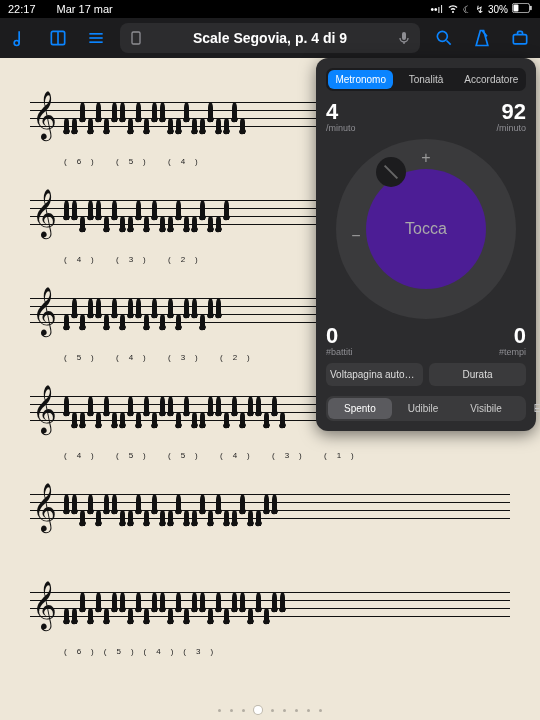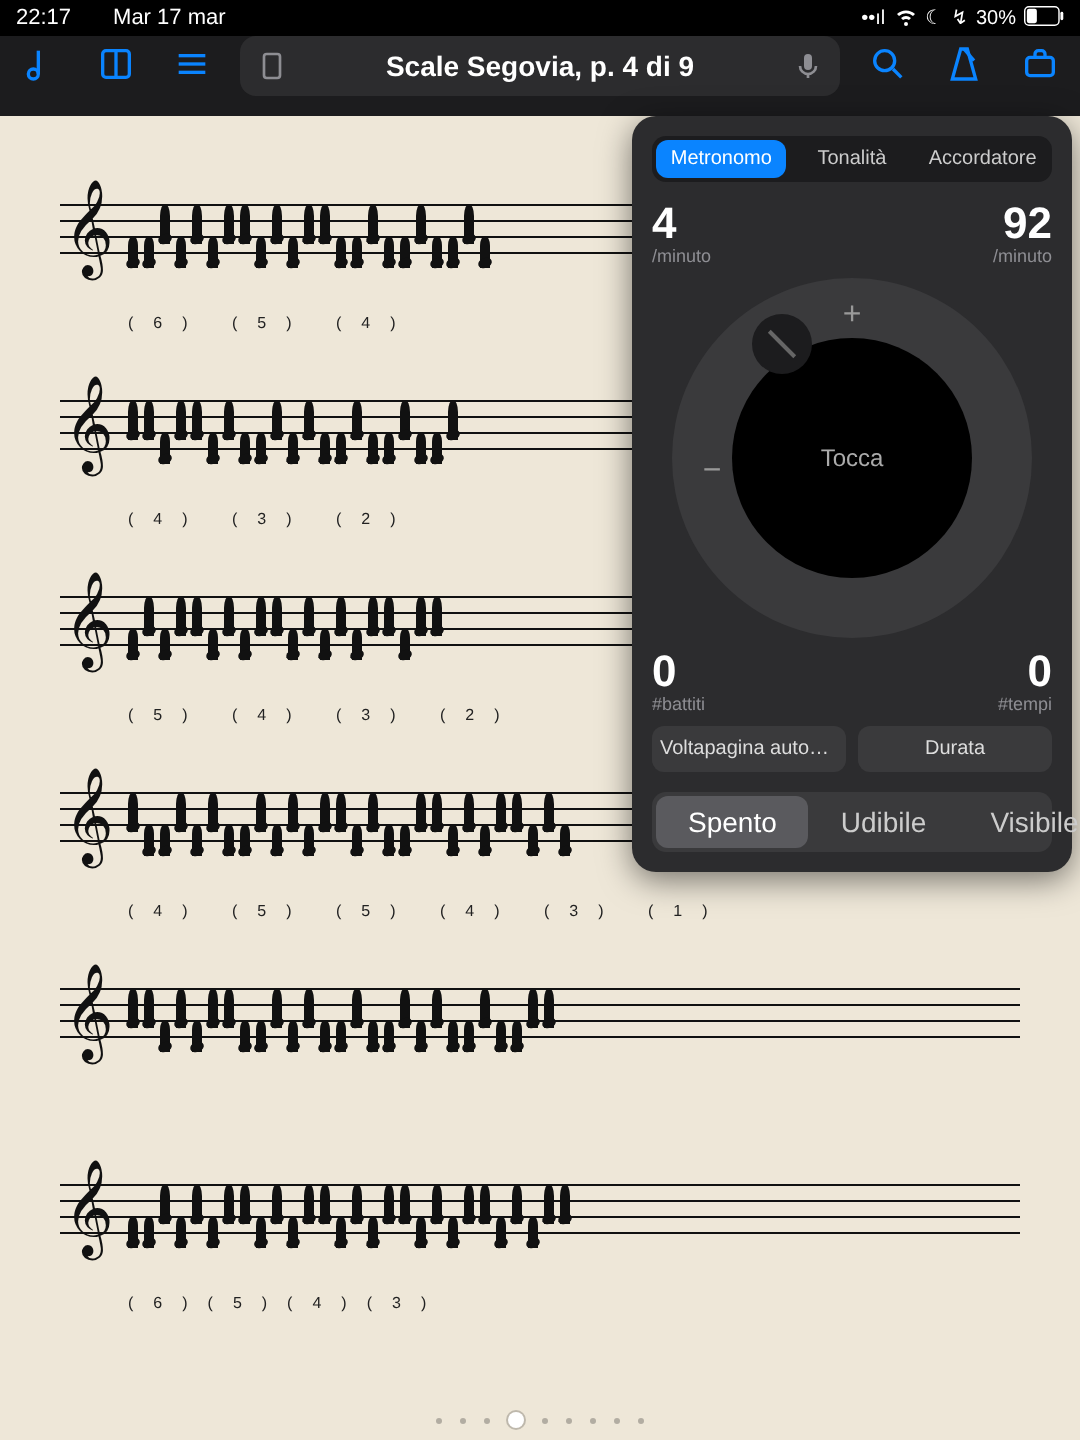--- a/index.html
+++ b/index.html
@@ -19,20 +19,21 @@
     padding: 0 8px;
     color: #fff;
     font-size: 11px;
   }
   .status-bar .left { display:flex; gap:21px; }
   .status-bar .right { margin-left:auto; display:flex; align-items:center; gap:4px; font-size:10px;}
   .toolbar {
     height: 40px;
     background: #1c1c1e;
     display: flex;
+    align-items: center;
     padding: 0 6px;
     gap: 10px;
   }
   .tb-icon {
     width: 28px; height: 28px;
     display:flex; align-items:center; justify-content:center;
     color: #0a84ff;
   }
   .tb-icon svg { width:20px; height:20px; }
   .title-pill {
@@ -166,25 +167,25 @@
   .dial-outer {
     position:absolute;
     inset: 0;
     border-radius:50%;
     background:#3a3a3c;
   }
   .dial-inner {
     position:absolute;
     inset: 30px;
     border-radius:50%;
-    background:#000000;
+    background:#4c1d95;
     display:flex;
     align-items:center;
     justify-content:center;
-    font-size:12px;
+    font-size:16px;
     color:#aaa;
   }
   .dial-handle {
     position:absolute;
     top:18px;
     left:40px;
     width:30px;
     height:30px;
     border-radius:50%;
     background:#1c1c1e;
@@ -226,21 +227,21 @@
     display:flex;
     background:#3a3a3c;
     border-radius:7px;
     padding:2px;
     margin-top:10px;
     gap:0;
   }
   .bottom-seg .bseg {
     flex:1;
     text-align:center;
-    font-size:14px;
+    font-size:10px;
     color:#ccc;
     padding:5px 16px;
     border-radius:6px;
   }
   .bottom-seg .bseg.selected {
     background:#5a5a5e;
     color:#fff;
   }
   .page-indicator {
     position:absolute;

